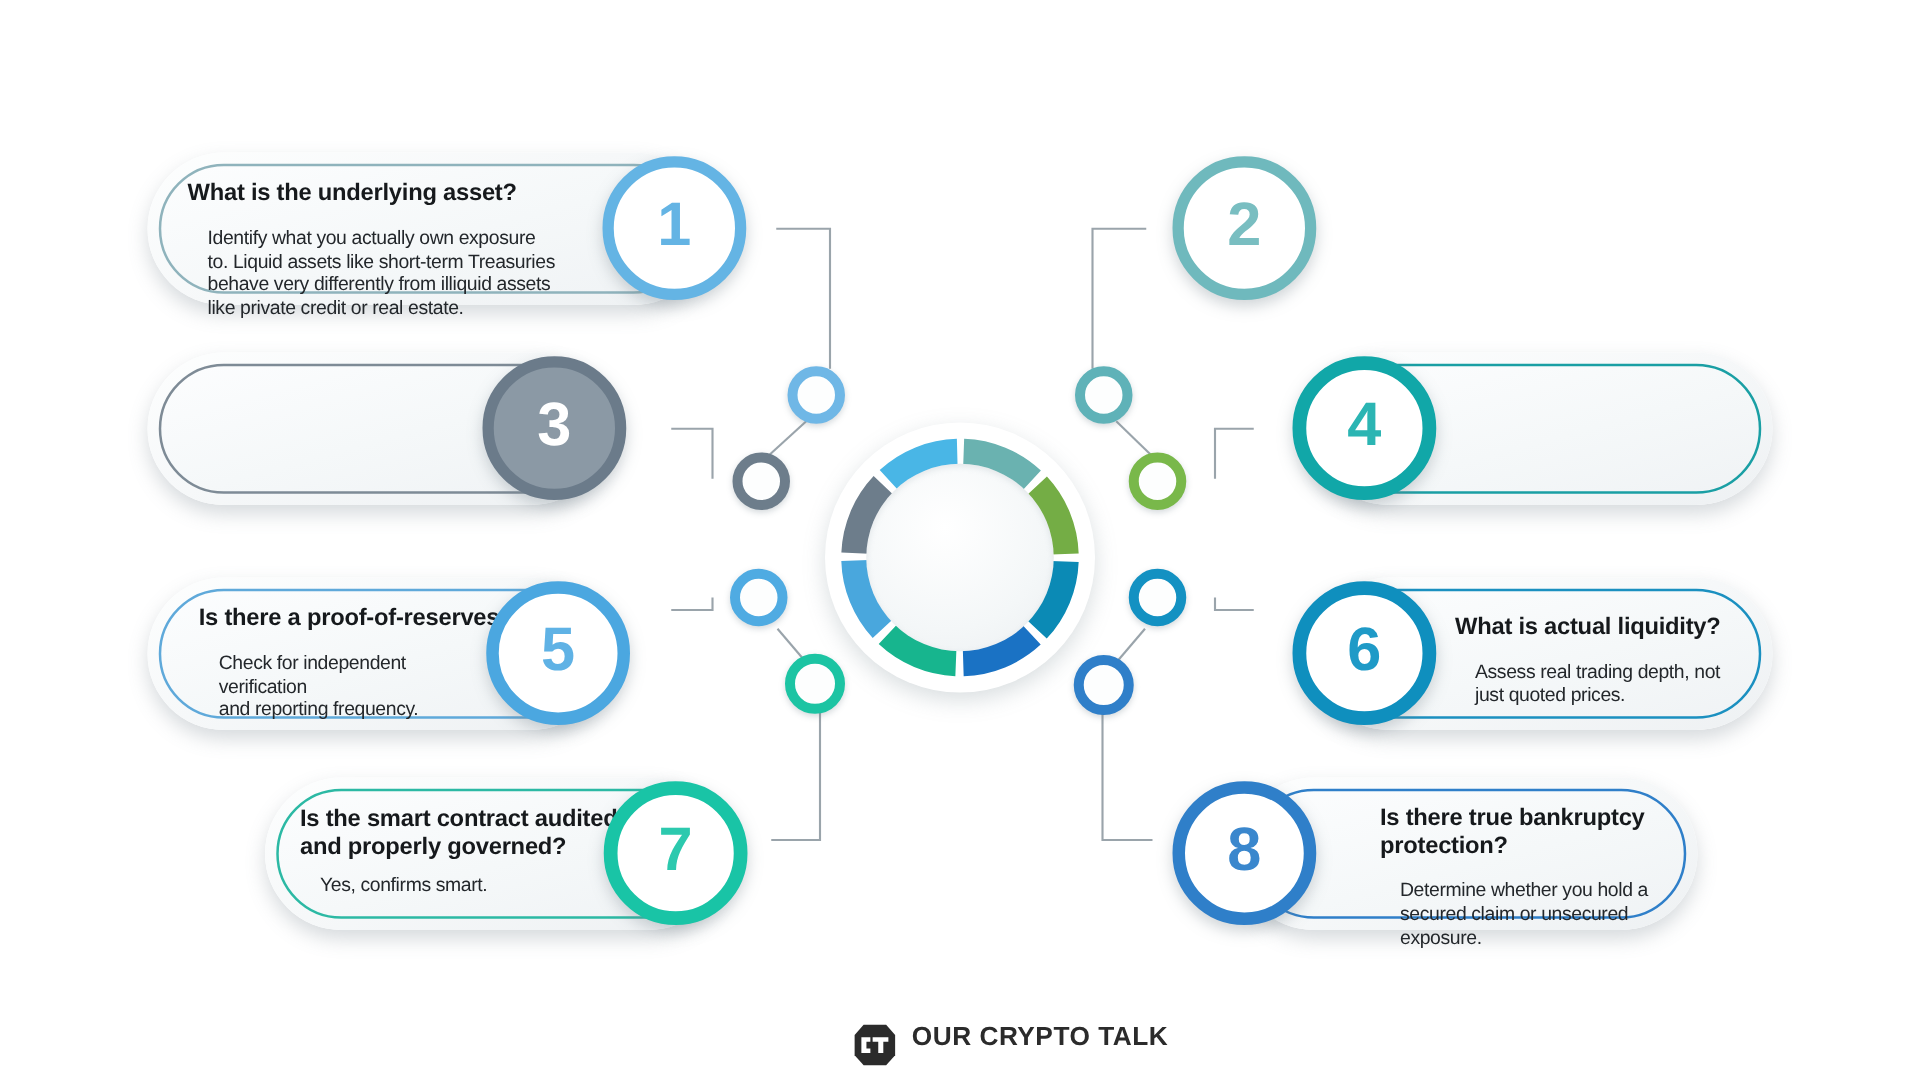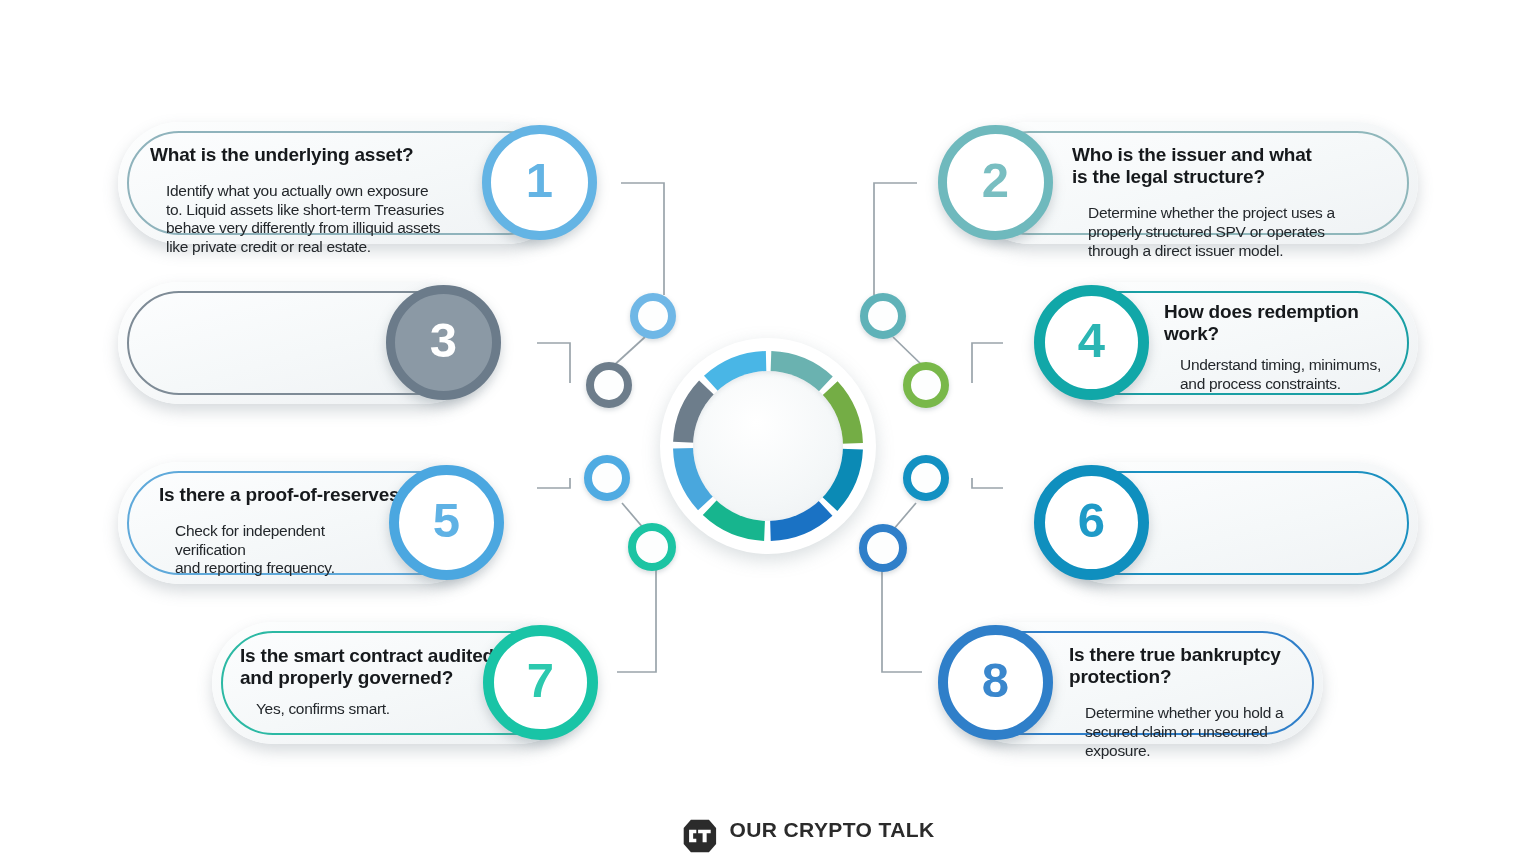--- a/index.html
+++ b/index.html
@@ -171,89 +171,78 @@
       <p class="a">Identify what you actually own exposure
 to. Liquid assets like short-term Treasuries
 behave very differently from illiquid assets
 like private credit or real estate.</p>
     </div>
   </div>
   <div class="badge" style="left:482px;top:125px;width:115px;height:115px;border:9px solid #64b4e4;">
     <span style="color:#64b4e4;">1</span>
   </div>
 
-  <div class="card" style="left:968px;top:122px;width:450px;height:122px;">
-    <div class="card-in" style="border-color:#8fb7bb;"></div>
-    <div class="card-body" style="left:104px;top:22px;width:330px;">
-      <p class="q">Who is the issuer and what
-is the legal structure?</p>
-      <p class="a">Determine whether the project uses a
-properly structured SPV or operates
-through a direct issuer model.</p>
-    </div>
-  </div>
   <div class="badge" style="left:938px;top:125px;width:115px;height:115px;border:9px solid #6fb9bd;">
     <span style="color:#79bec1;">2</span>
   </div>
 
   <div class="card" style="left:118px;top:282px;width:368px;height:122px;">
     <div class="card-in" style="border-color:#7e8b96;"></div>
     <div class="card-body" style="left:38px;top:19px;width:300px;">
     </div>
   </div>
   <div class="badge" style="left:386px;top:285px;width:115px;height:115px;border:9px solid #6b7b8a;background:#8b99a5;">
     <span style="color:#ffffff;">3</span>
   </div>
 
   <div class="card" style="left:1050px;top:282px;width:368px;height:122px;">
     <div class="card-in" style="border-color:#1a9fa4;"></div>
-    <div class="card-body" style="left:114px;top:19px;width:260px;">
-      <p class="q">How does redemption
-work?</p>
-      <p class="a sp">Understand timing, minimums,
-and process constraints.</p>
-    </div>
   </div>
   <div class="badge" style="left:1034px;top:285px;width:115px;height:115px;border:11px solid #11a7a8;">
     <span style="color:#2bb5b3;">4</span>
   </div>
 
   <div class="card" style="left:118px;top:462px;width:368px;height:122px;">
     <div class="card-in" style="border-color:#5fa9da;"></div>
     <div class="card-body" style="left:41px;top:22px;width:310px;">
       <p class="q"> Is there a proof-of-reserves?</p>
       <p class="a">Check for independent
 verification
 and reporting frequency.</p>
     </div>
   </div>
   <div class="badge" style="left:389px;top:465px;width:115px;height:115px;border:10px solid #4ba7e0;">
     <span style="color:#5fb2e5;">5</span>
   </div>
 
   <div class="card" style="left:1050px;top:462px;width:368px;height:122px;">
     <div class="card-in" style="border-color:#1b90c0;"></div>
+    <div class="card-body" style="left:114px;top:29px;width:270px;">
+      <p class="q">What is actual liquidity?</p>
+      <p class="a">Assess real trading depth, not
+just quoted prices.</p>
+    </div>
   </div>
   <div class="badge" style="left:1034px;top:465px;width:115px;height:115px;border:11px solid #0f8fbe;">
     <span style="color:#1f9ac7;">6</span>
   </div>
 
   <div class="card" style="left:212px;top:622px;width:368px;height:122px;">
     <div class="card-in" style="border-color:#2cb9a4;"></div>
     <div class="card-body" style="left:28px;top:23px;width:300px;">
       <p class="q">Is the smart contract audited
 and properly governed?</p>
       <p class="a sp">Yes,  confirms smart.</p>
     </div>
   </div>
   <div class="badge" style="left:483px;top:625px;width:115px;height:115px;border:11px solid #19c4a6;">
     <span style="color:#2cc9ae;">7</span>
   </div>
 
-  <div class="card" style="left:955px;top:622px;width:368px;height:122px;">
+  <div class="card" style="left:990px;top:622px;width:368px;height:122px;">
     <div class="card-in" style="border-color:#2f7fc9;"></div>
     <div class="card-body" style="left:114px;top:22px;width:250px;">
       <p class="q">Is there true bankruptcy
 protection?</p>
       <p class="a">Determine whether you hold a
 secured claim or unsecured
 exposure.</p>
     </div>
   </div>
   <div class="badge" style="left:938px;top:625px;width:115px;height:115px;border:10px solid #2f7fc9;">

